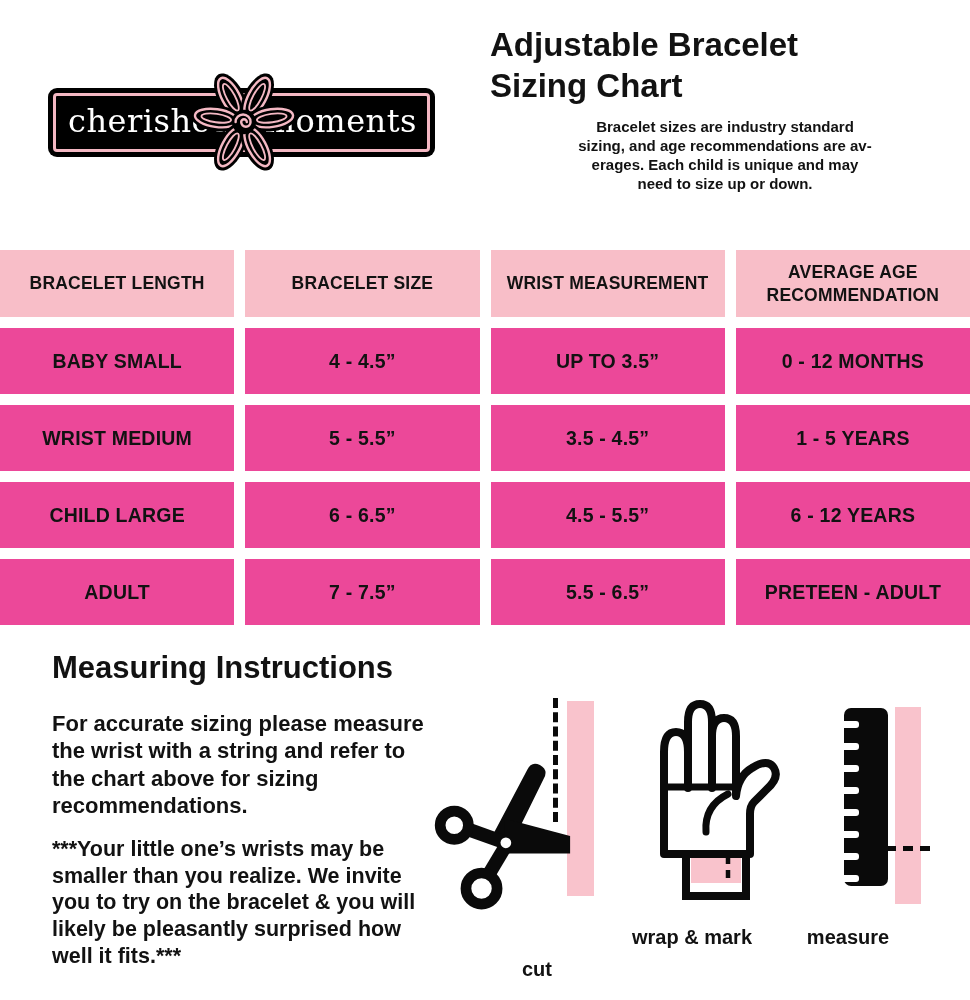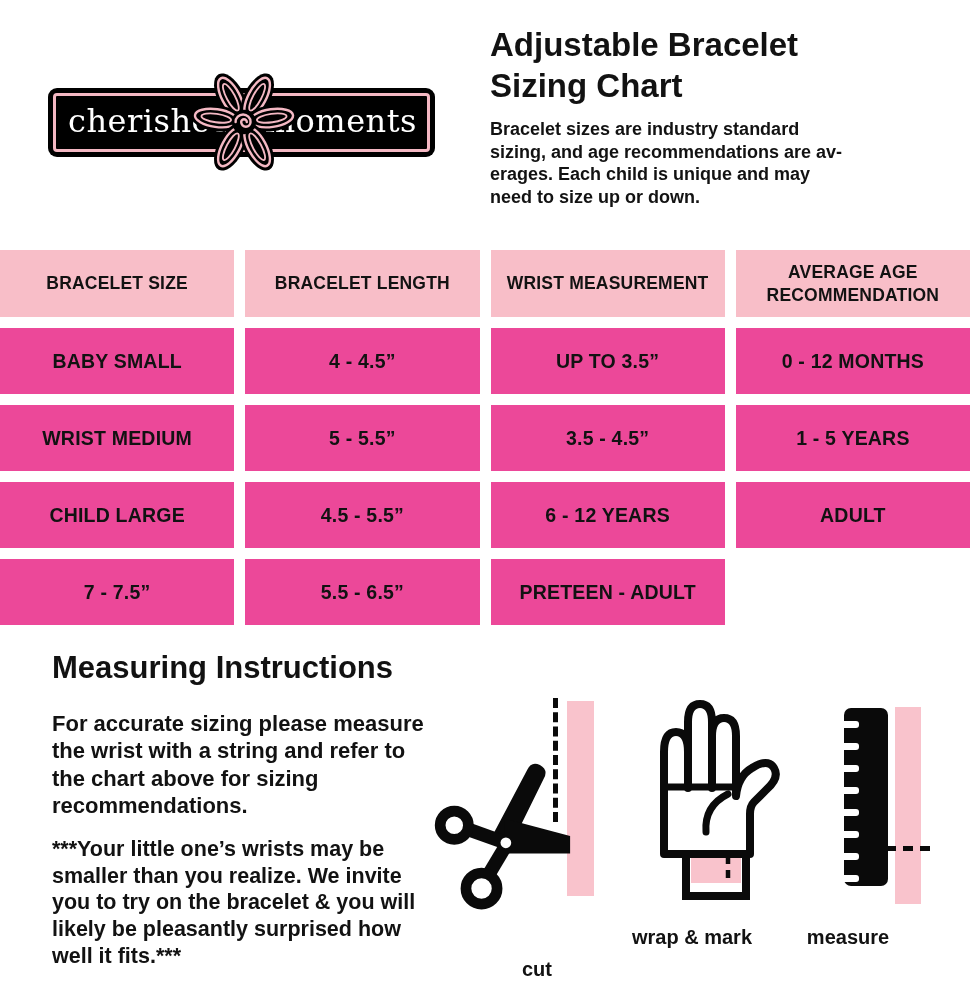--- a/index.html
+++ b/index.html
@@ -26,21 +26,21 @@
     letter-spacing:0.5px;line-height:1;padding-bottom:4px;
   }
   .logo-flower{position:absolute;left:188px;top:66px;width:112px;height:112px;}
   
   .title{
     position:absolute;left:490px;top:24px;width:470px;
     font-size:33px;font-weight:bold;line-height:1.25;white-space:pre-line;
   }
   .description{
     position:absolute;left:490px;top:118px;width:470px;
-    font-size:18px;font-weight:bold;line-height:1.26;white-space:pre-line;
+    font-size:15px;font-weight:bold;line-height:1.26;white-space:pre-line;text-align:center;
   }
   
   .size-table{
     position:absolute;left:0;top:250px;width:970px;
     display:grid;grid-template-columns:repeat(4,1fr);
     grid-template-rows:67px 66px 66px 66px 66px;gap:11px;
   }
   .th,.td{
     display:flex;align-items:center;justify-content:center;
     text-align:center;padding:0 8px;box-sizing:border-box;
@@ -126,36 +126,37 @@
   </svg>
 
   <div class="title">Adjustable Bracelet
 Sizing Chart</div>
   <div class="description">Bracelet sizes are industry standard
 sizing, and age recommendations are av-
 erages. Each child is unique and may
 need to size up or down.</div>
 
   <div class="size-table">
+    <div class="th">BRACELET LENGTH</div>
     <div class="th">BRACELET SIZE</div>
-    <div class="th">BRACELET LENGTH</div>
     <div class="th">WRIST MEASUREMENT</div>
     <div class="th">AVERAGE AGE RECOMMENDATION</div>
 
     <div class="td">BABY SMALL</div>
     <div class="td">4 - 4.5”</div>
     <div class="td">UP TO 3.5”</div>
     <div class="td">0 - 12 MONTHS</div>
 
     <div class="td">WRIST MEDIUM</div>
     <div class="td">5 - 5.5”</div>
     <div class="td">3.5 - 4.5”</div>
     <div class="td">1 - 5 YEARS</div>
 
     <div class="td">CHILD LARGE</div>
+    <div class="td">6 - 6.5”</div>
     <div class="td">4.5 - 5.5”</div>
     <div class="td">6 - 12 YEARS</div>
 
     <div class="td">ADULT</div>
     <div class="td">7 - 7.5”</div>
     <div class="td">5.5 - 6.5”</div>
     <div class="td">PRETEEN - ADULT</div>
   </div>
 
   <div class="instr-title">Measuring Instructions</div>

